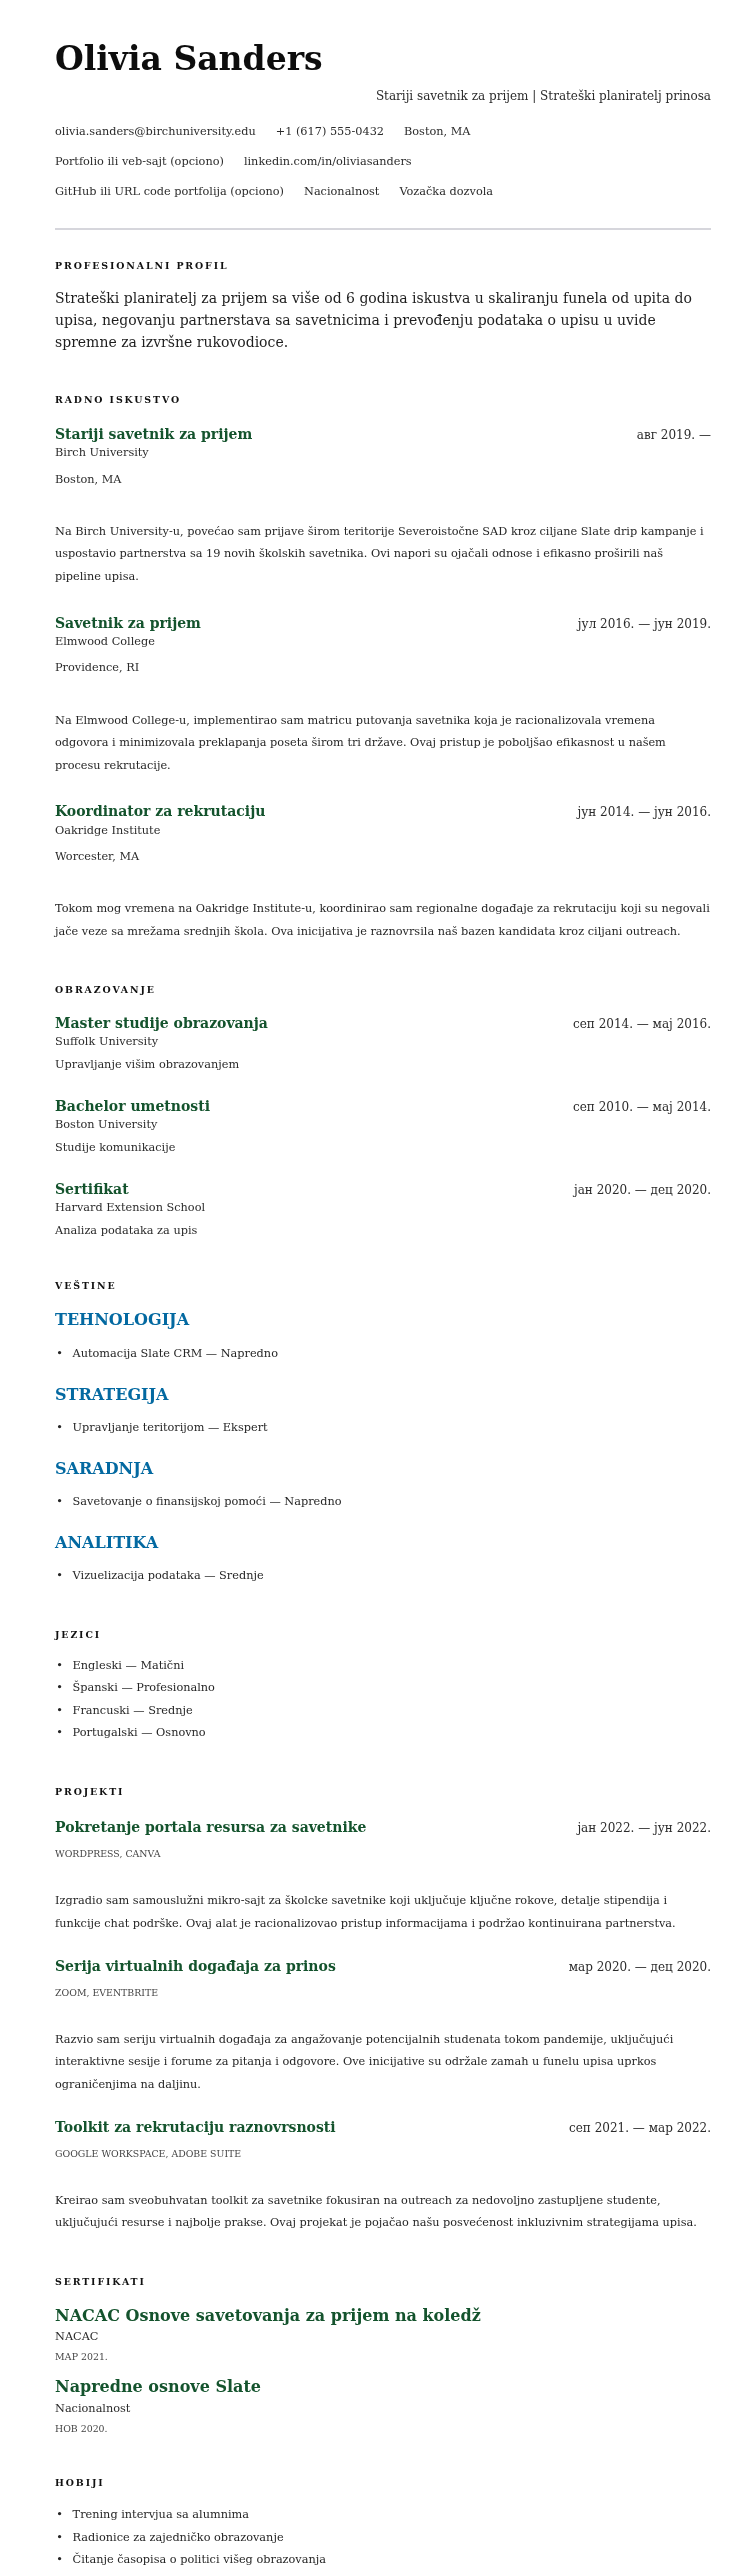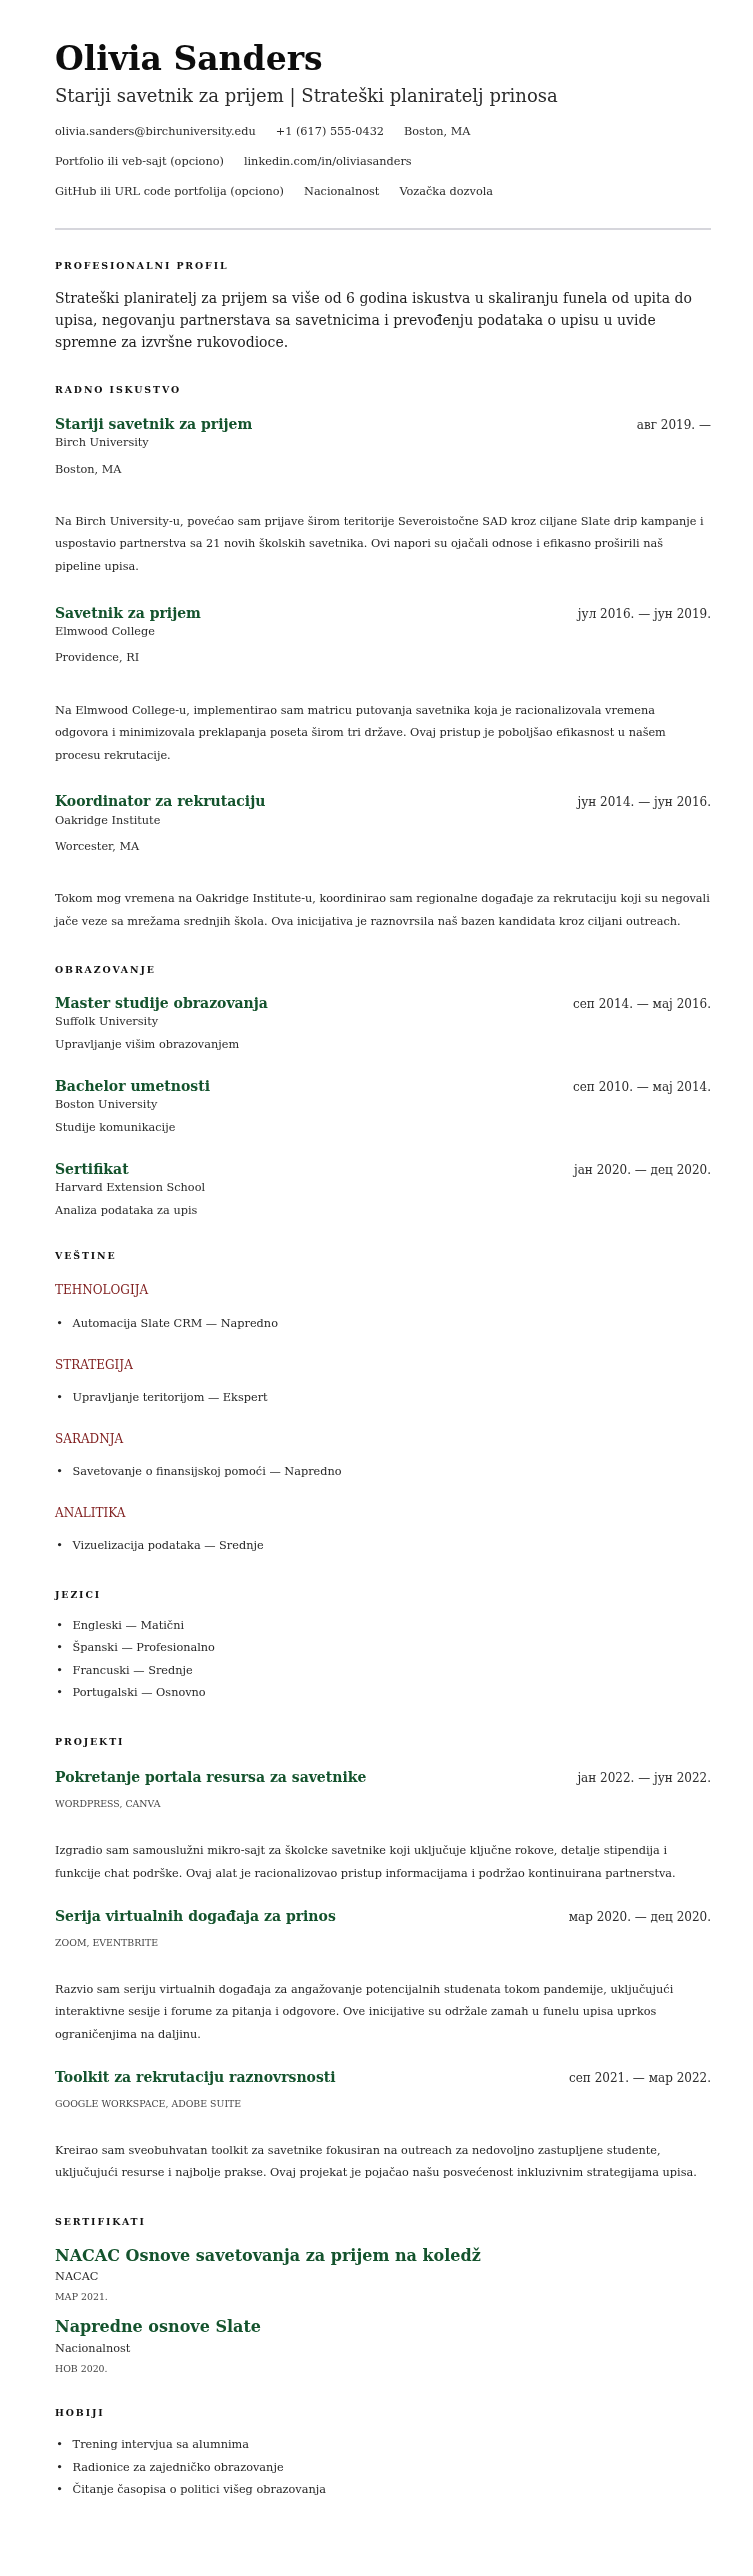--- a/index.html
+++ b/index.html
@@ -8,31 +8,31 @@
       min-height: 2576px;
       font-family: "DejaVu Serif", serif;
       color: #1a1a1a;
     }
     .page { padding: 36px 43px 38px 55px; }
     .name {
       font-size: 33px; font-weight: bold; color: #0d0d0d;
       margin: 0; line-height: 45px;
     }
     .subtitle {
-      font-size: 18px; color: #2b2b2b; margin: 5px 0 0 0; line-height: 20px;
+      font-size: 12px; color: #2b2b2b; margin: 5px 0 0 0; line-height: 20px; text-align: right;
     }
     .contact-row {
       font-size: 11.3px; color: #2b2b2b; line-height: 16.3px;
       display: flex; gap: 9px 20px; flex-wrap: wrap;
     }
     .contact-row.first { margin-top: 17.6px; }
     .contact-row + .contact-row { margin-top: 14px; }
     .contact-row span { white-space: nowrap; }
     .divider { height: 1.9px; background: #d6d6dc; border: 0; margin: 28px 0 0 0; }
-    .section { margin-top: 30px; }
+    .section { margin-top: 40px; }
     .section.first { margin-top: 29px; }
     .section-title {
       font-size: 9.4px; font-weight: bold; letter-spacing: 1.9px; color: #111;
       margin: 0; line-height: 14px; text-transform: uppercase;
     }
     .profile-text {
       font-size: 14px; line-height: 22px; color: #1e1e1e; margin: 14px 0 0 0;
     }
     .entry { margin-top: 17.6px; }
     .entry-head {
@@ -44,21 +44,21 @@
     .entry-loc { font-size: 11.3px; color: #2b2b2b; line-height: 16.3px; margin-top: 10px; }
     .entry-desc {
       font-size: 11.3px; line-height: 22.6px; color: #262626; margin-top: 33px;
     }
     .exp .entry + .entry { margin-top: 25px; }
     .edu .entry { margin-top: 16.3px; }
     .edu .entry + .entry { margin-top: 24px; }
     .edu .entry-sub { font-size: 11.3px; color: #2b2b2b; line-height: 16.3px; margin-top: 6.3px; }
     .skill-group { margin-top: 19px; }
     .skill-group + .skill-group { margin-top: 21.4px; }
-    .skill-cat { font-size: 12px; font-weight: normal; color: #7f1d1d; line-height: 16.3px; }
+    .skill-cat { font-size: 16px; font-weight: bold; color: #0369a1; line-height: 16.3px; }
     ul.bullets {
       list-style: none; margin: 14px 0 0 0; padding: 0;
     }
     ul.bullets li {
       font-size: 11.3px; color: #262626; line-height: 22.6px; position: relative; padding-left: 17.6px;
     }
     ul.bullets li::before {
       content: "\2022"; position: absolute; left: 1.3px; top: 0; color: #262626;
     }
     .lang ul.bullets { margin-top: 12.6px; }
@@ -109,21 +109,21 @@
   <section class="section exp">
     <h2 class="section-title">RADNO ISKUSTVO</h2>
 
     <div class="entry">
       <div class="entry-head">
         <span class="entry-title">Stariji savetnik za prijem</span>
         <span class="entry-date">авг 2019. —</span>
       </div>
       <div class="entry-org">Birch University</div>
       <div class="entry-loc">Boston, MA</div>
-      <div class="entry-desc">Na Birch University-u, povećao sam prijave širom teritorije Severoistočne SAD kroz ciljane Slate drip kampanje i uspostavio partnerstva sa 21 novih školskih savetnika. Ovi napori su ojačali odnose i efikasno proširili naš pipeline upisa.</div>
+      <div class="entry-desc">Na Birch University-u, povećao sam prijave širom teritorije Severoistočne SAD kroz ciljane Slate drip kampanje i uspostavio partnerstva sa 19 novih školskih savetnika. Ovi napori su ojačali odnose i efikasno proširili naš pipeline upisa.</div>
     </div>
 
     <div class="entry">
       <div class="entry-head">
         <span class="entry-title">Savetnik za prijem</span>
         <span class="entry-date">јул 2016. — јун 2019.</span>
       </div>
       <div class="entry-org">Elmwood College</div>
       <div class="entry-loc">Providence, RI</div>
       <div class="entry-desc">Na Elmwood College-u, implementirao sam matricu putovanja savetnika koja je racionalizovala vremena odgovora i minimizovala preklapanja poseta širom tri države. Ovaj pristup je poboljšao efikasnost u našem procesu rekrutacije.</div>

